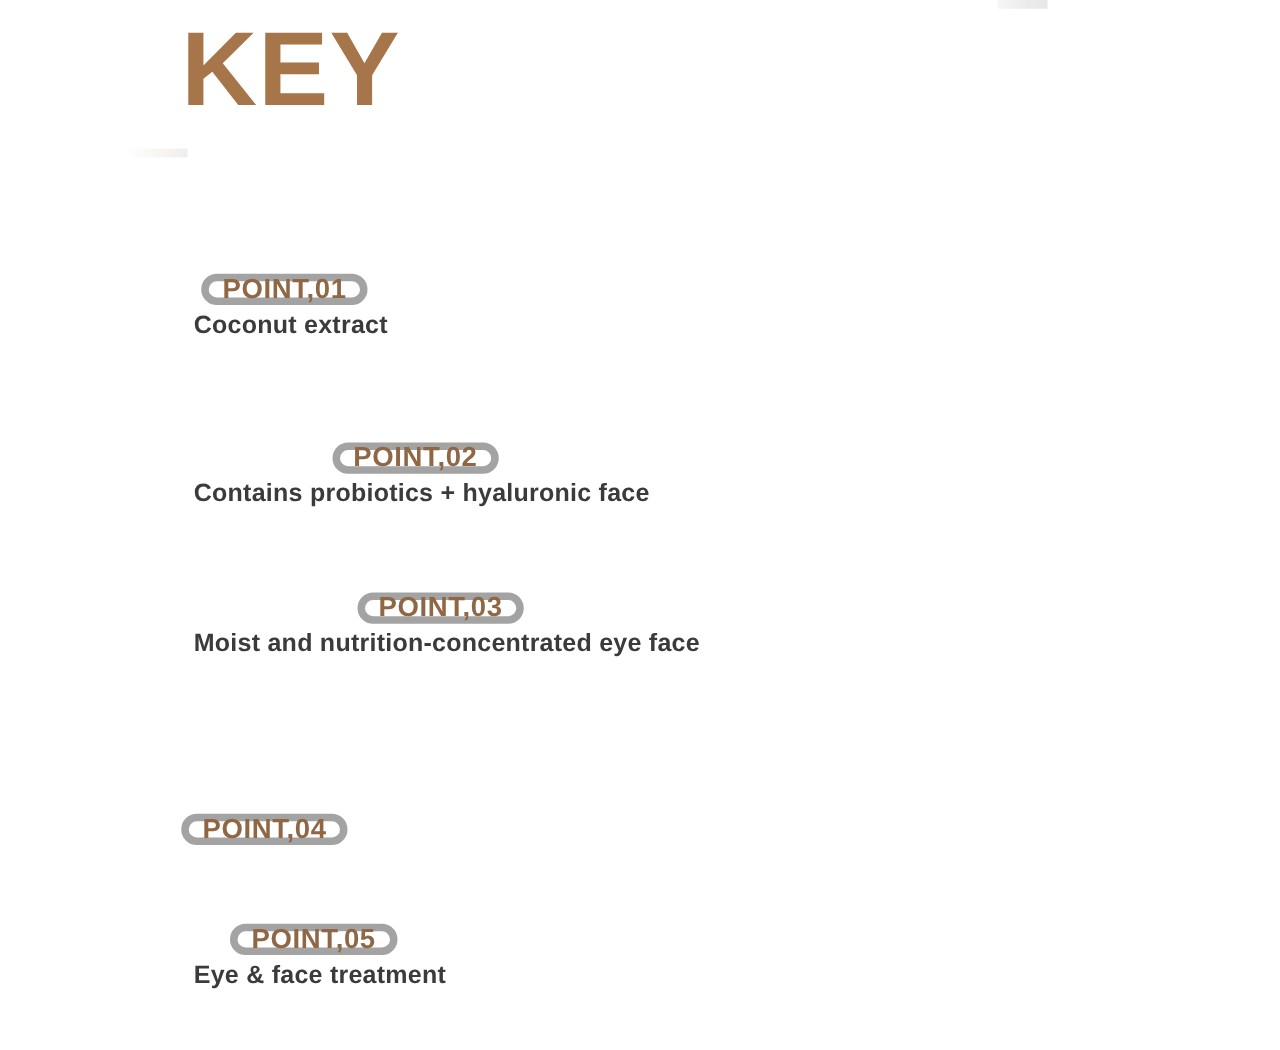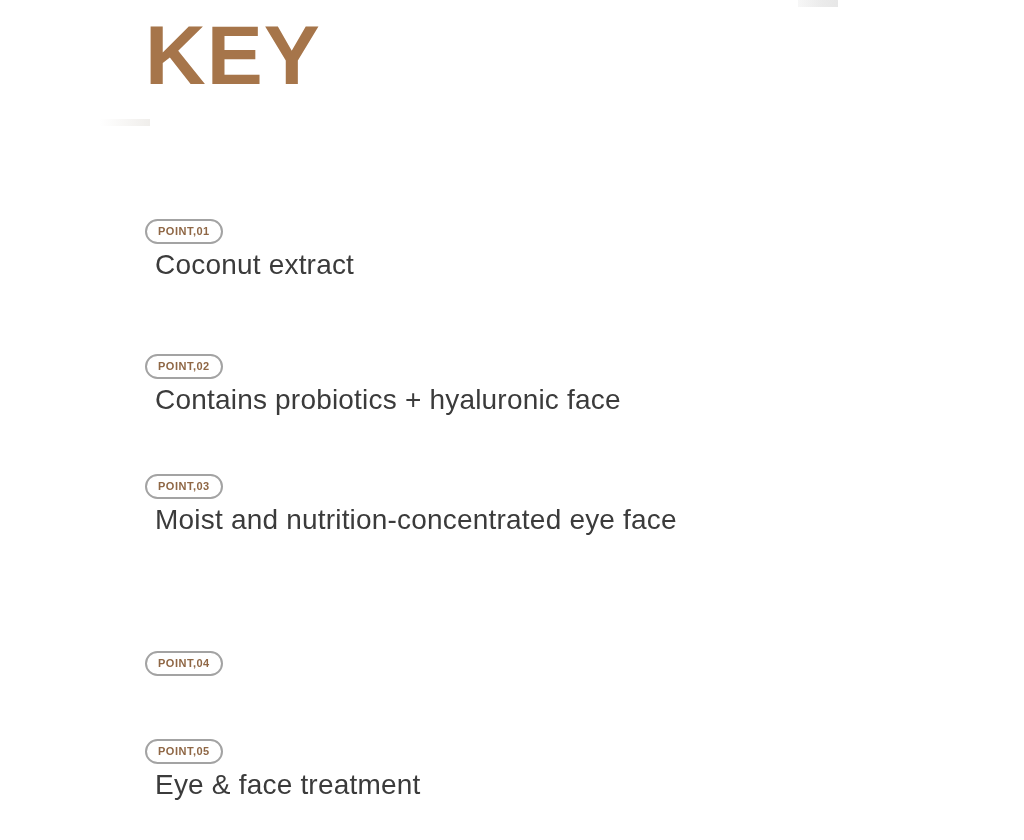--- a/index.html
+++ b/index.html
@@ -7,20 +7,21 @@
     padding: 0;
     background: #ffffff;
   }
   .page {
     position: relative;
     width: 880px;
     height: 840px;
     background: #ffffff;
     overflow: hidden;
     font-family: "Liberation Sans", sans-serif;
+    text-align: center;
   }
   
   .top-artifact {
     position: absolute;
     left: 798px;
     top: 0;
     width: 40px;
     height: 7px;
     background: linear-gradient(90deg, #f7f7f7 0%, #ebebeb 60%, #e7e7e7 100%);
   }
@@ -56,33 +57,33 @@
   .point-2 { top: 354px; }
   .point-3 { top: 474px; }
   .point-4 { top: 651px; }
   .point-5 { top: 739px; }
   .badge {
     display: inline-flex;
     align-items: center;
     box-sizing: border-box;
     height: 25px;
     padding: 0 11px 1px 11px;
-    border: 2px solid #a3a3a3;
+    border: 6px solid #a3a3a3;
     border-radius: 14px;
     color: #8F6745;
-    font-size: 11px;
+    font-size: 22px;
     font-weight: 700;
     letter-spacing: 0.5px;
     white-space: nowrap;
   }
   .desc {
     margin: 5px 0 0 10px;
     color: #3B3B3B;
-    font-size: 28px;
-    font-weight: 400;
+    font-size: 20px;
+    font-weight: 700;
     letter-spacing: 0.2px;
     white-space: nowrap;
   }
 </style>
 </head>
 <body>
 
 <div class="page">
 
   <div class="top-artifact"></div>

